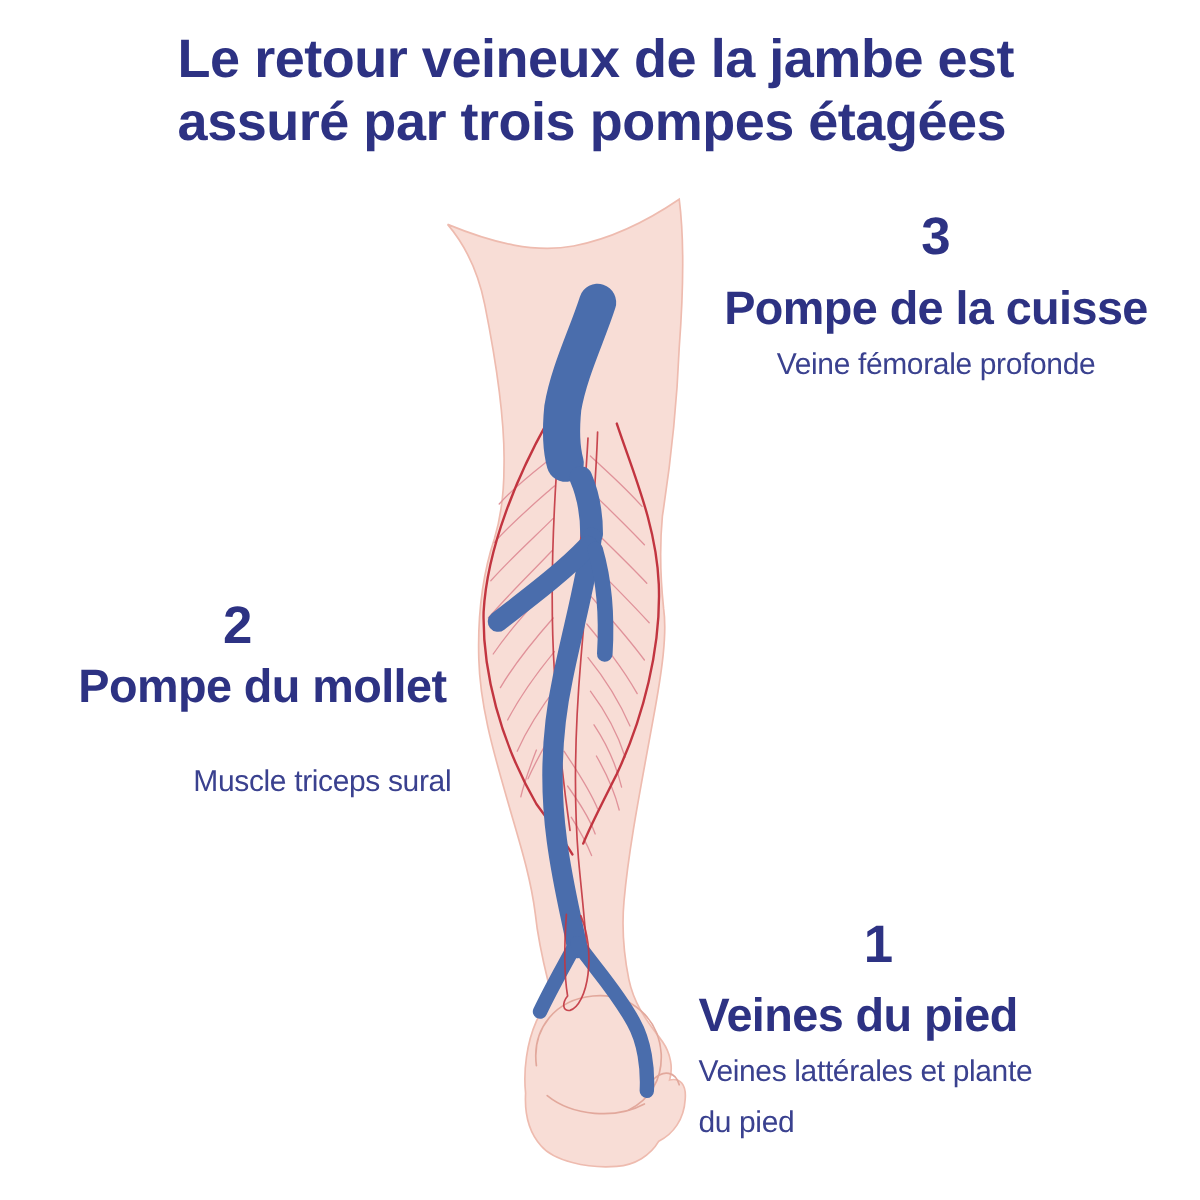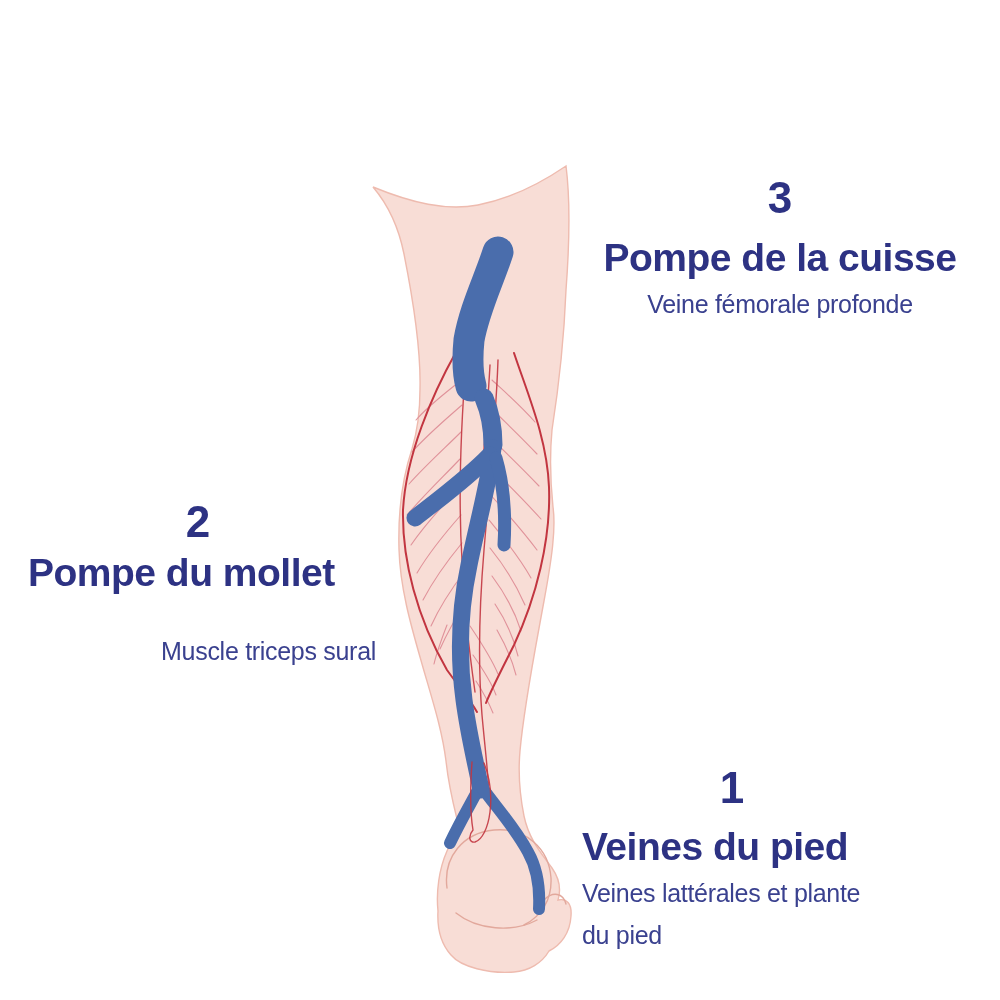--- a/index.html
+++ b/index.html
@@ -31,21 +31,21 @@
   .title{
     left:148px;top:22px;width:760px;
     font-size:45px;line-height:53px;font-weight:700;letter-spacing:-0.4px;
   }
   .pump-number{font-size:44px;line-height:52px;font-weight:700;display:block;}
   .pump-name{font-size:39px;line-height:50px;font-weight:700;letter-spacing:-0.5px;display:block;}
   .pump-detail{font-size:25px;line-height:42px;font-weight:400;letter-spacing:-0.3px;color:var(--color-navy_light);display:block;}
   .label-cuisse{left:582px;top:172px;width:396px;text-align:center;}
   .label-cuisse .pump-name{margin-top:9px;}
   .label-mollet-number{left:168px;top:496px;width:60px;text-align:center;}
-  .label-mollet-name{left:28px;top:548px;width:354px;text-align:left;}
+  .label-mollet-name{left:18px;top:548px;width:354px;text-align:right;}
   .label-mollet-detail{left:18px;top:630px;width:358px;text-align:right;}
   .label-pied{left:582px;top:762px;width:310px;text-align:left;}
   .label-pied .pump-number{text-align:center;width:300px;}
   .label-pied .pump-name{margin-top:8px;}
   .label-pied .pump-detail{margin-top:0;width:310px;}
 </style>
 </head>
 <body>
 
 <div class="stage">
@@ -129,20 +129,24 @@
       <path class="vein" stroke-width="13" d="M 496,458 C 503,482 506,512 504,545"></path>
       <path class="vein" stroke-width="12" d="M 479,788 C 470,805 460,822 450,843"></path>
       <path class="vein" stroke-width="12" d="M 481,786 C 495,806 514,826 528,852 C 537,868 540,890 539,909"></path>
     </g>
 
     <g>
       <path class="muscle-thin" d="M 472,762 C 470,790 470,812 473,830 C 468,836 469,843 475,842 C 482,840 488,828 490,812 C 492,795 490,778 484,763"></path>
     </g>
   </svg>
 
+  <div class="txt title">
+    <div>Le retour veineux de la jambe est</div>
+    <div>assuré par trois pompes étagées</div>
+  </div>
 
   <div class="txt label-cuisse">
     <span class="pump-number">3</span>
     <span class="pump-name">Pompe de la cuisse</span>
     <span class="pump-detail">Veine fémorale profonde</span>
   </div>
 
   <span class="txt pump-number label-mollet-number">2</span>
   <span class="txt pump-name label-mollet-name">Pompe du mollet</span>
   <span class="txt pump-detail label-mollet-detail">Muscle triceps sural</span>

